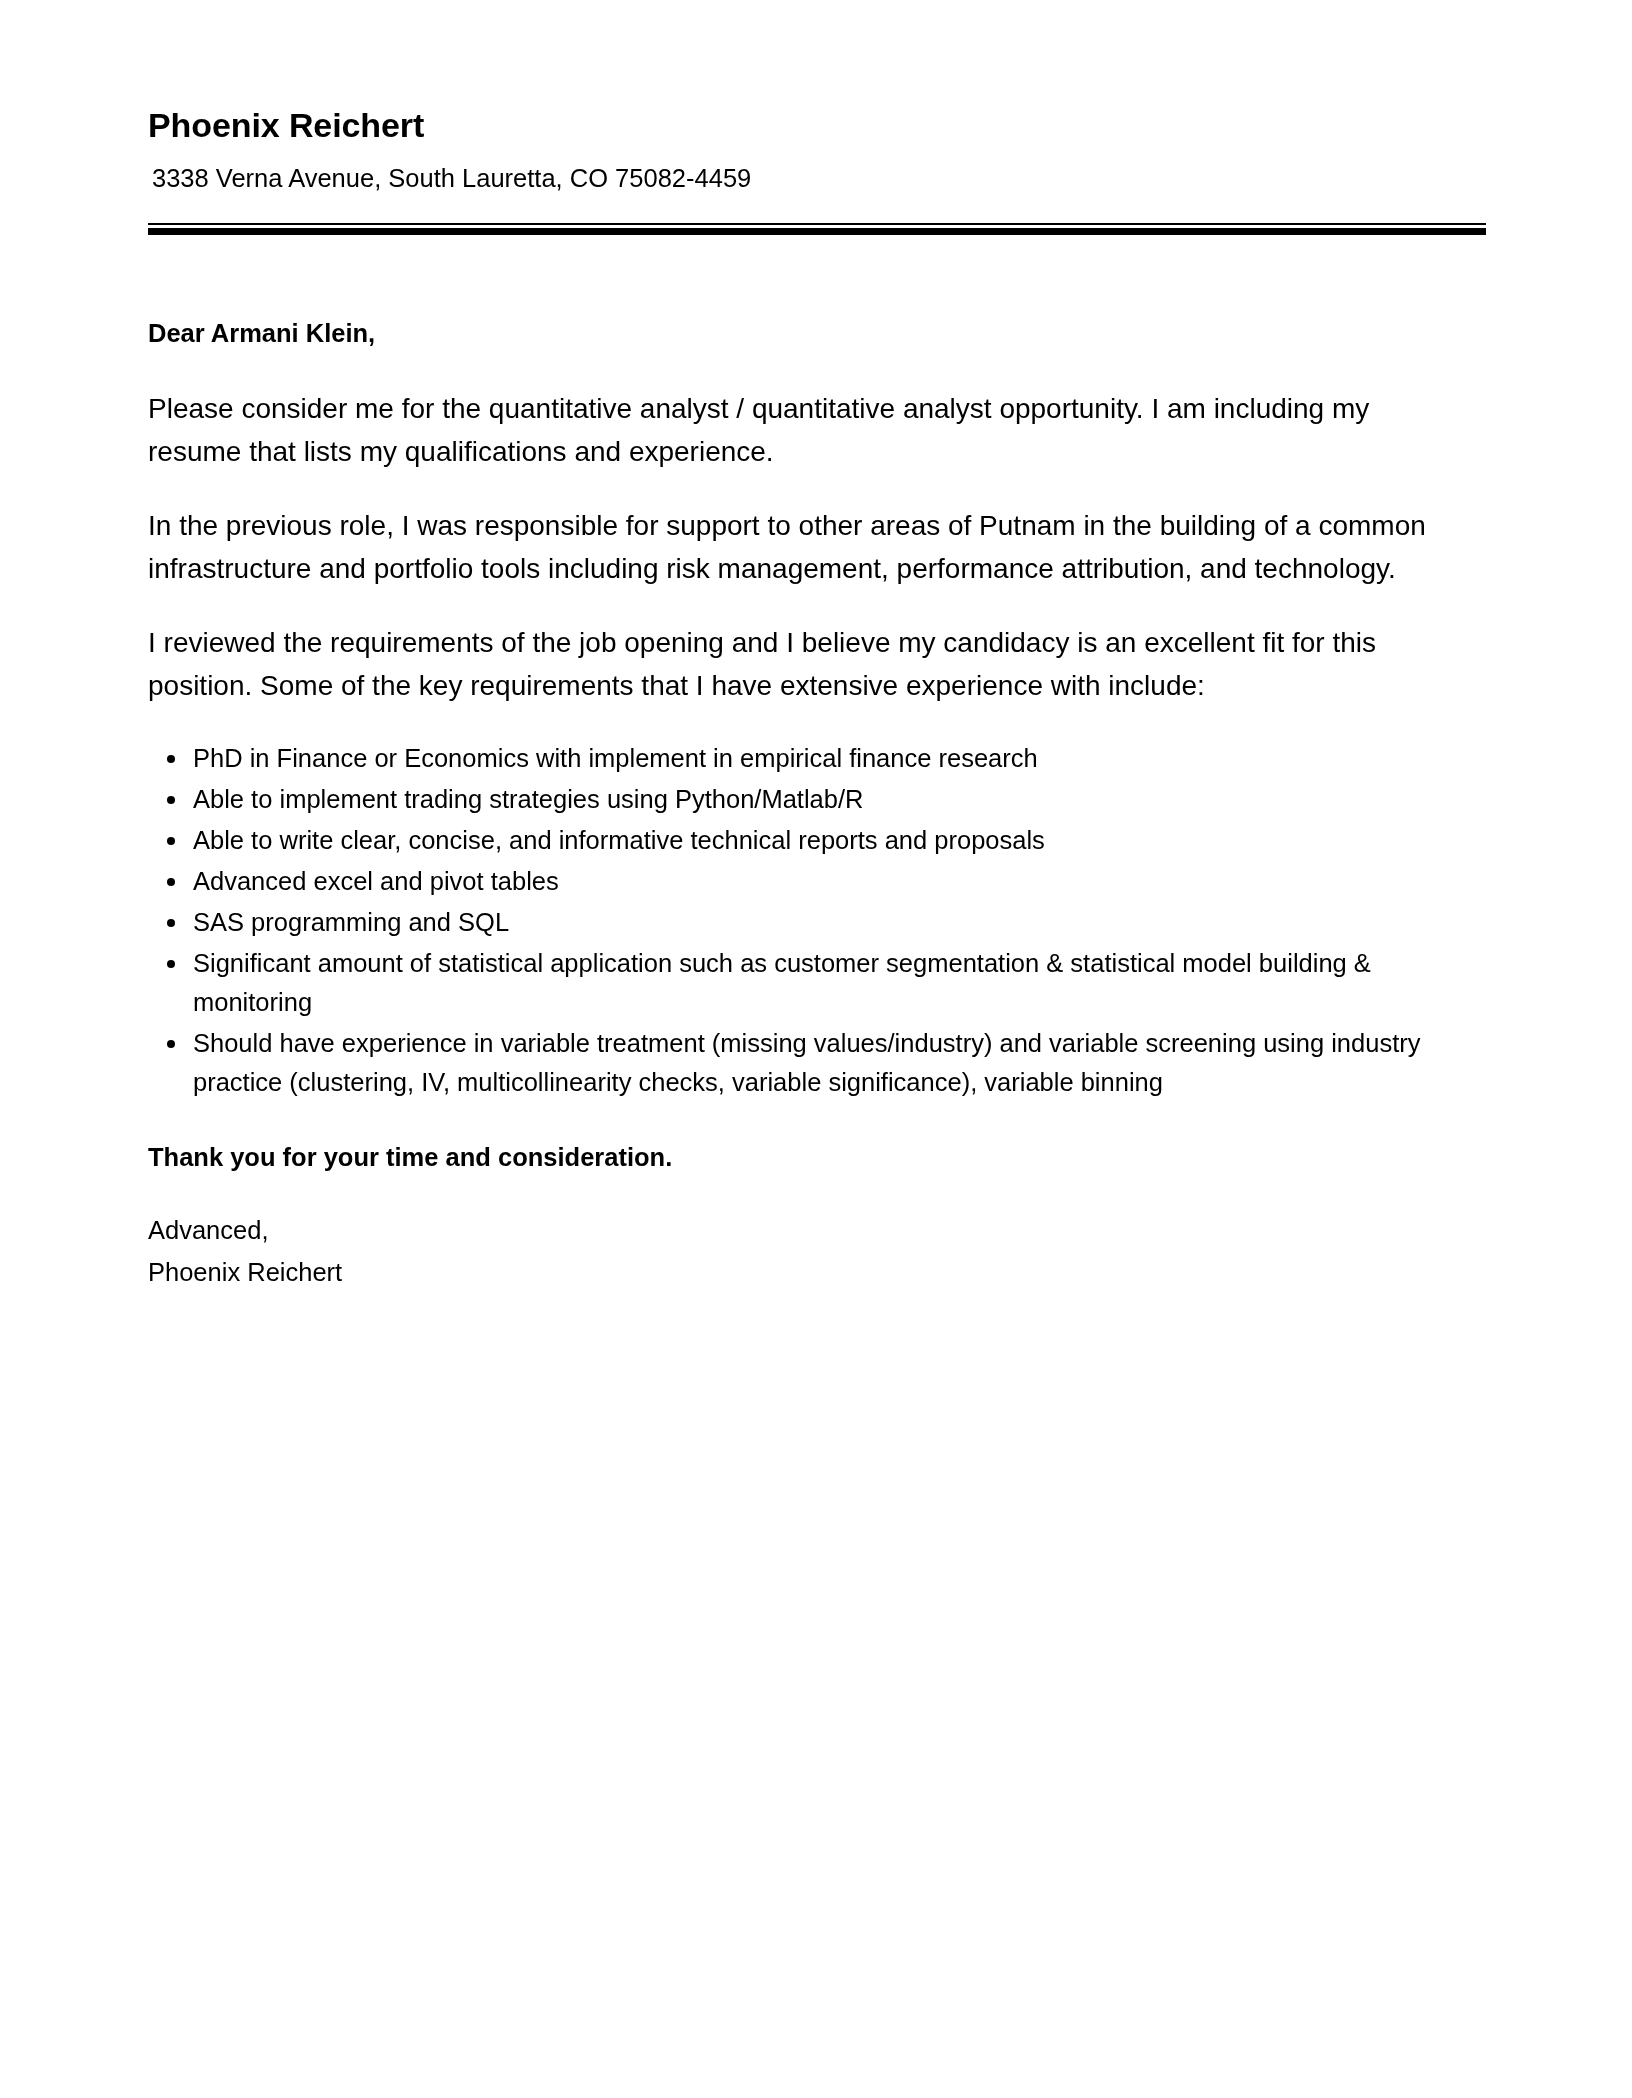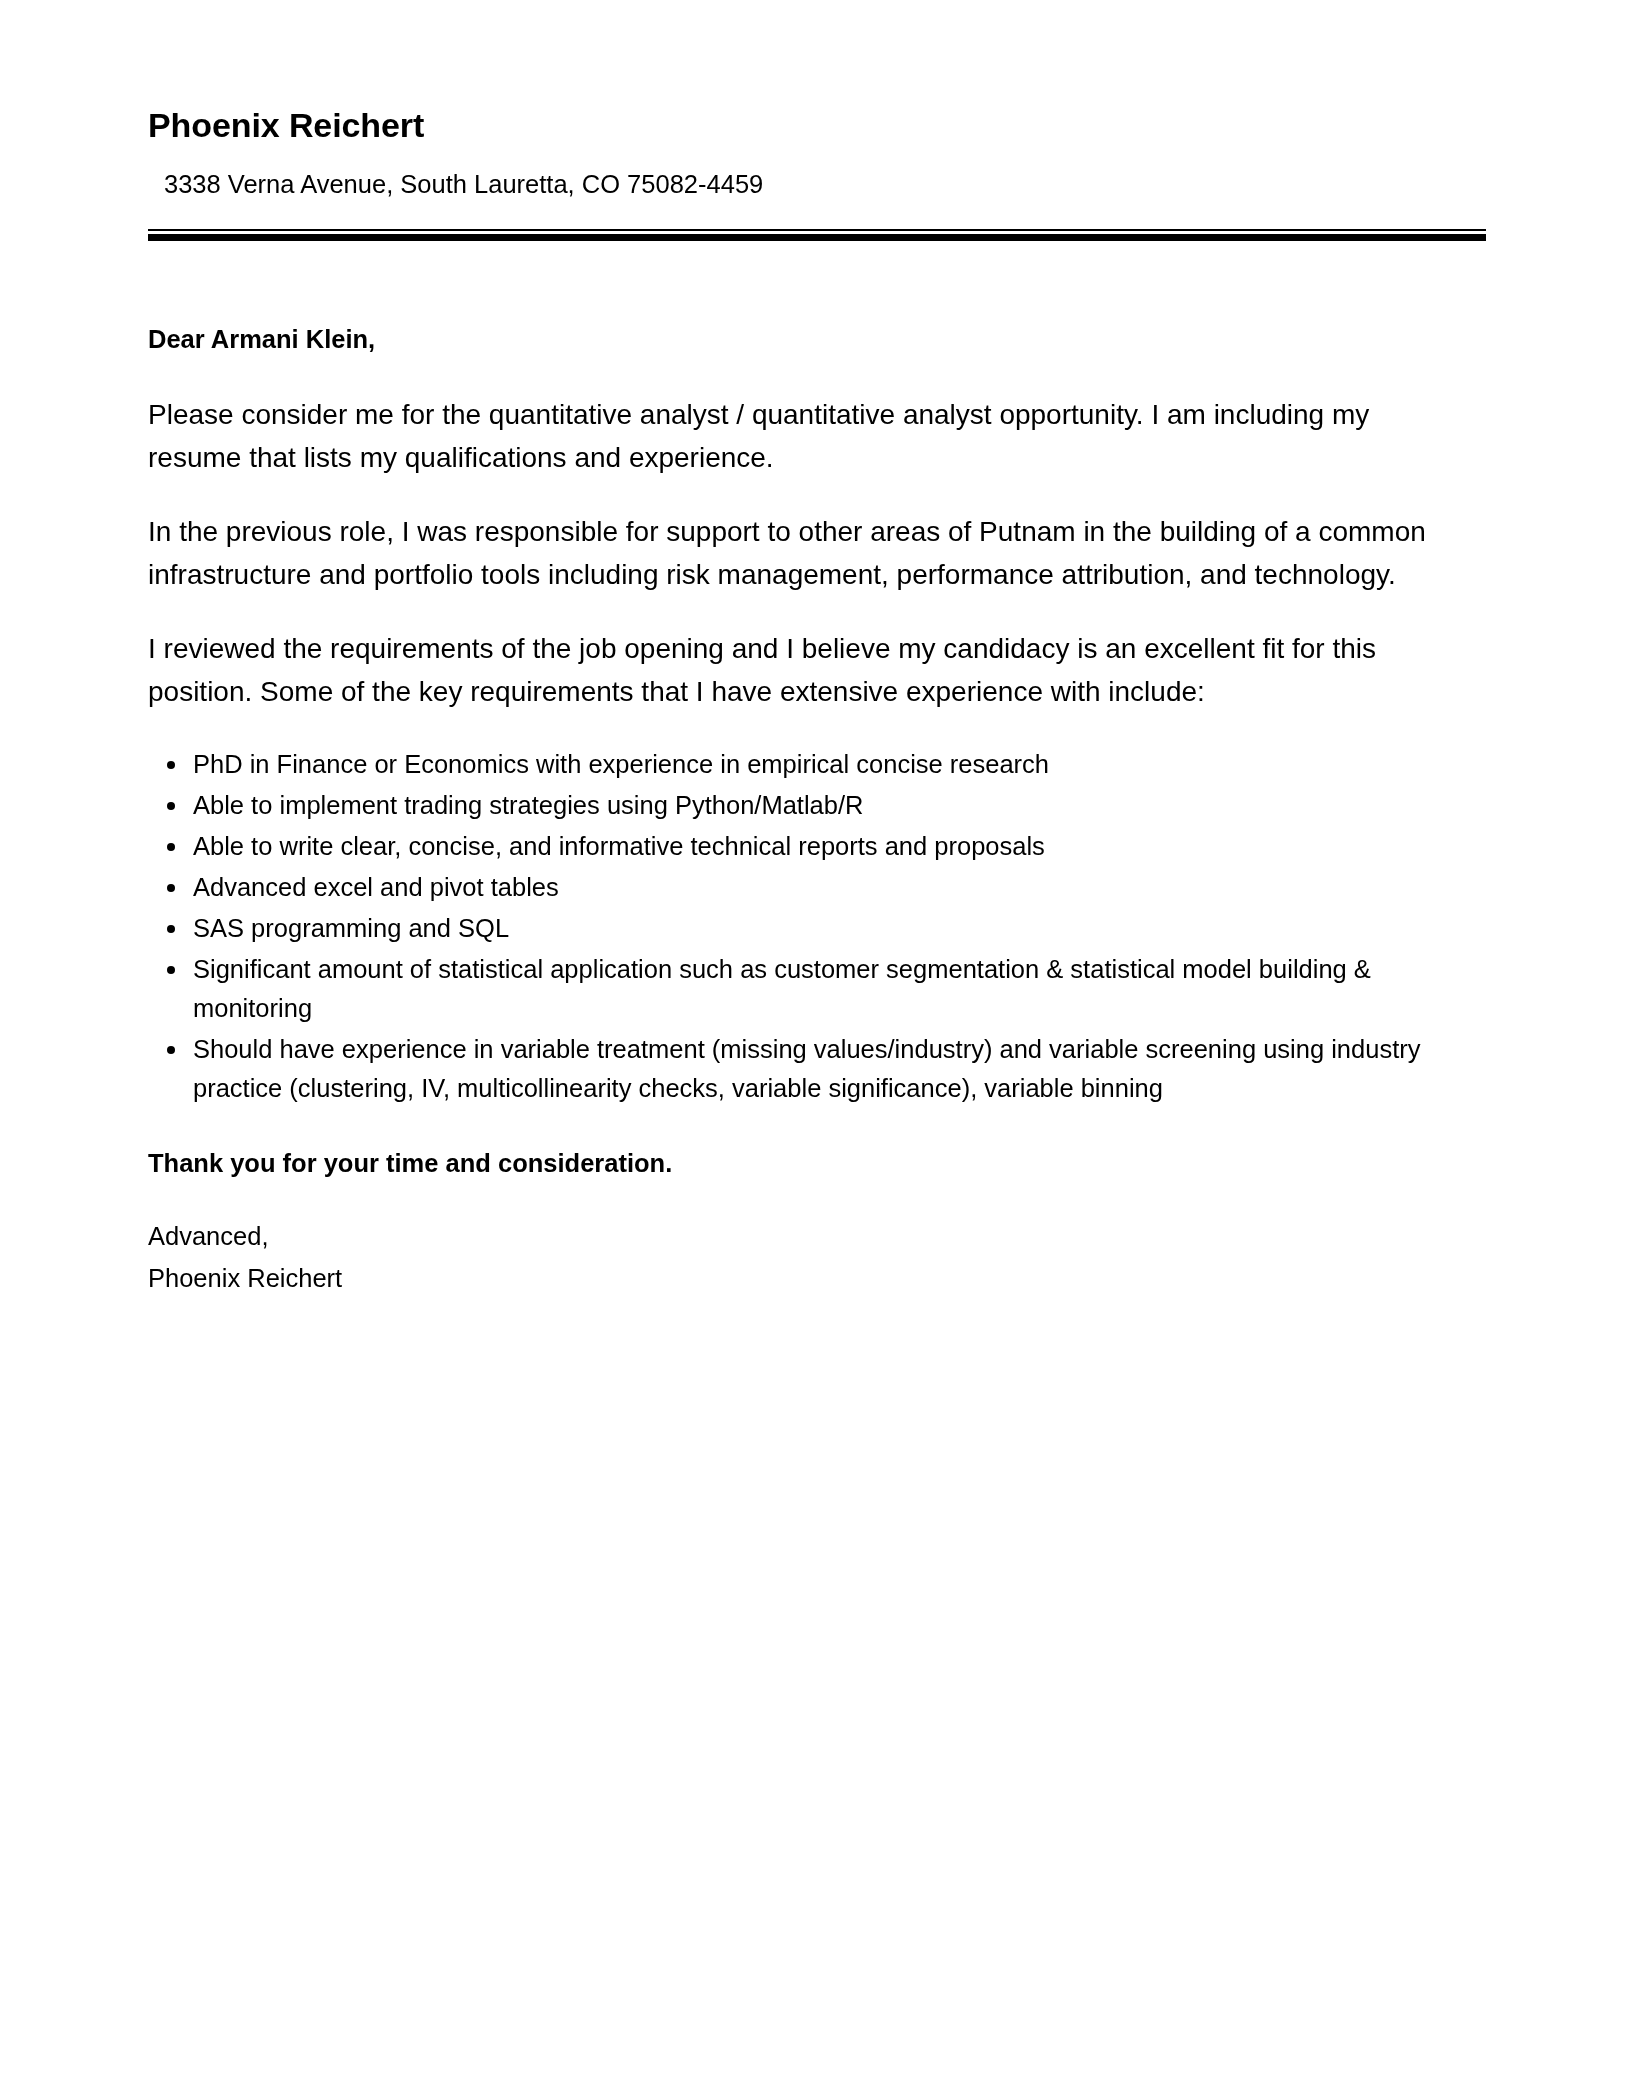--- a/index.html
+++ b/index.html
@@ -34,21 +34,21 @@
     font-size: 34px;
     font-weight: bold;
     line-height: 1.28;
     margin: 0 0 10px 0;
     letter-spacing: -0.1px;
   }
 
   .sender-address {
     font-size: 25.5px;
     line-height: 1.62;
-    margin: 16px;
+    margin: 4px;
     width: 620px;
   }
 
   .header-rule {
     margin-top: 24px;
     margin-bottom: 0;
     width: 1338px;
     height: 11px;
     position: relative;
   }
@@ -146,21 +146,21 @@
 
       <div class="salutation">Dear Armani Klein,</div>
 
       <p class="para">Please consider me for the quantitative analyst / quantitative analyst opportunity. I am including my resume that lists my qualifications and experience.</p>
 
       <p class="para">In the previous role, I was responsible for support to other areas of Putnam in the building of a common infrastructure and portfolio tools including risk management, performance attribution, and technology.</p>
 
       <p class="para">I reviewed the requirements of the job opening and I believe my candidacy is an excellent fit for this position. Some of the key requirements that I have extensive experience with include:</p>
 
       <ul class="requirements">
-        <li>PhD in Finance or Economics with experience in empirical concise research</li>
+        <li>PhD in Finance or Economics with implement in empirical finance research</li>
         <li>Able to implement trading strategies using Python/Matlab/R</li>
         <li>Able to write clear, concise, and informative technical reports and proposals</li>
         <li>Advanced excel and pivot tables</li>
         <li>SAS programming and SQL</li>
         <li>Significant amount of statistical application such as customer segmentation &amp; statistical model building &amp; monitoring</li>
         <li>Should have experience in variable treatment (missing values/industry) and variable screening using industry practice (clustering, IV, multicollinearity checks, variable significance), variable binning</li>
       </ul>
 
       <div class="closing-thanks">Thank you for your time and consideration.</div>
 

